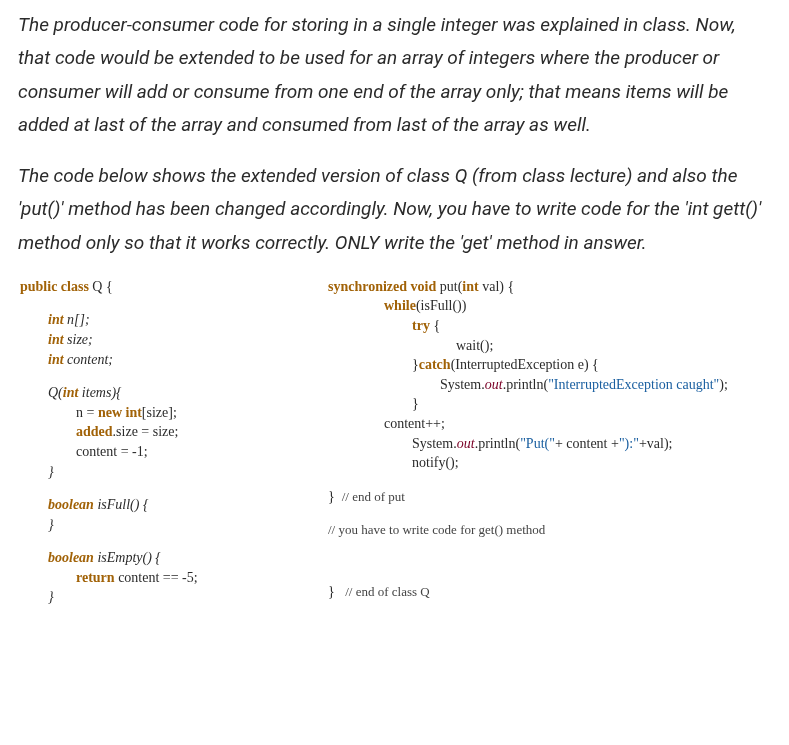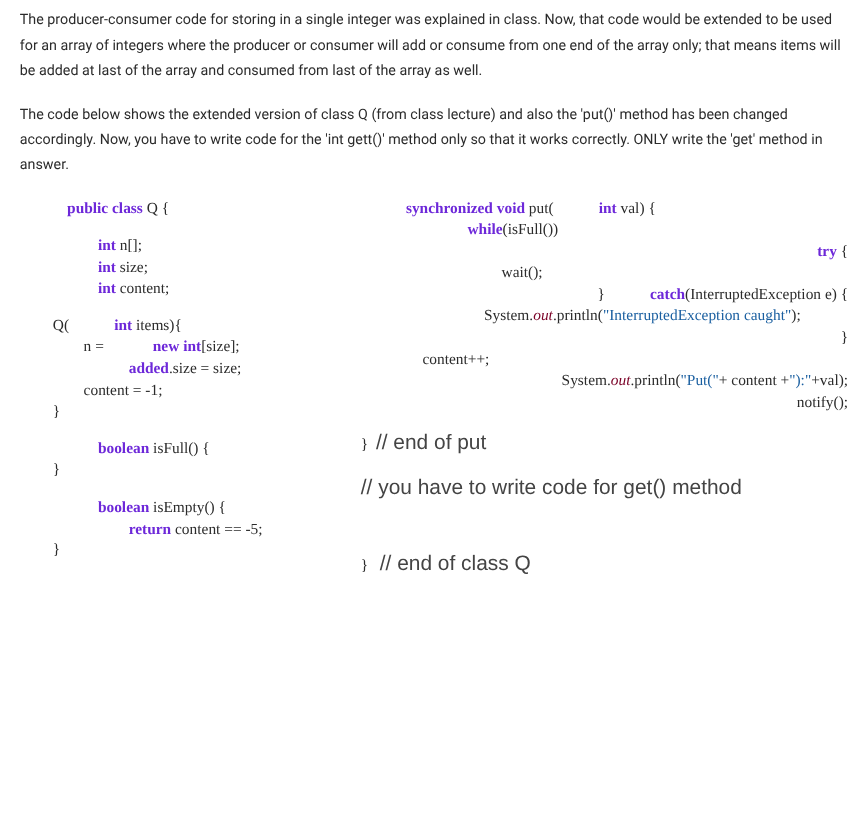--- a/index.html
+++ b/index.html
@@ -8,64 +8,64 @@
       box-sizing: border-box;
     }
     body {
       font-family: -apple-system, BlinkMacSystemFont, "Segoe UI", Roboto, Arial, sans-serif;
       width: 789px;
       background: #fff;
       padding: 8px 18px 18px 18px;
       color: #2b2b2b;
     }
     .paragraph {
-      font-size: 13px;
+      font-size: 19px;
       line-height: 1.75;
       color: #2b2b2b;
       margin-bottom: 18px;
+      font-style: italic;
     }
     .code-area {
       display: flex;
       font-family: "Times New Roman", Times, serif;
       font-size: 14px;
       line-height: 1.4;
       margin-top: 8px;
     }
     .col-left {
       width: 310px;
       padding-left: 2px;
     }
     .col-right {
       flex: 1;
     }
     .kw {
-      color: #6d28d9;
+      color: #a16207;
       font-weight: bold;
-      margin-left: 41px;
     }
     .str {
       color: #1a5fa0;
     }
     .fld {
       color: #7a0026;
       font-style: italic;
       margin-top: 48px;
     }
     .comment {
-      font-family: Liberation Sans, sans-serif;
+      font-family: Liberation Serif, serif;
       color: #444;
-      font-size: 19px;
+      font-size: 13px;
       text-align: center;
     }
     .codeline {
       white-space: pre;
     }
-    .i1 { padding-left: 28px; }
+    .i1 { padding-left: 28px; font-style: italic; }
     .i2 { padding-left: 56px; }
-    .i3 { padding-left: 84px; text-align: right; }
+    .i3 { padding-left: 84px; }
     .i4 { padding-left: 112px; }
     .i5 { padding-left: 128px; }
     .spacer { height: 14px; }
   </style>
 </head>
 <body>
 
 <p class="paragraph">The producer-consumer code for storing in a single integer was explained in class. Now, that code would be extended to be used for an array of integers where the producer or consumer will add or consume from one end of the array only; that means items will be added at last of the array and consumed from last of the array as well.</p>
 <p class="paragraph">The code below shows the extended version of class Q (from class lecture) and also the 'put()' method has been changed accordingly. Now, you have to write code for the 'int gett()' method only so that it works correctly. ONLY write the 'get' method in answer.</p>
 

